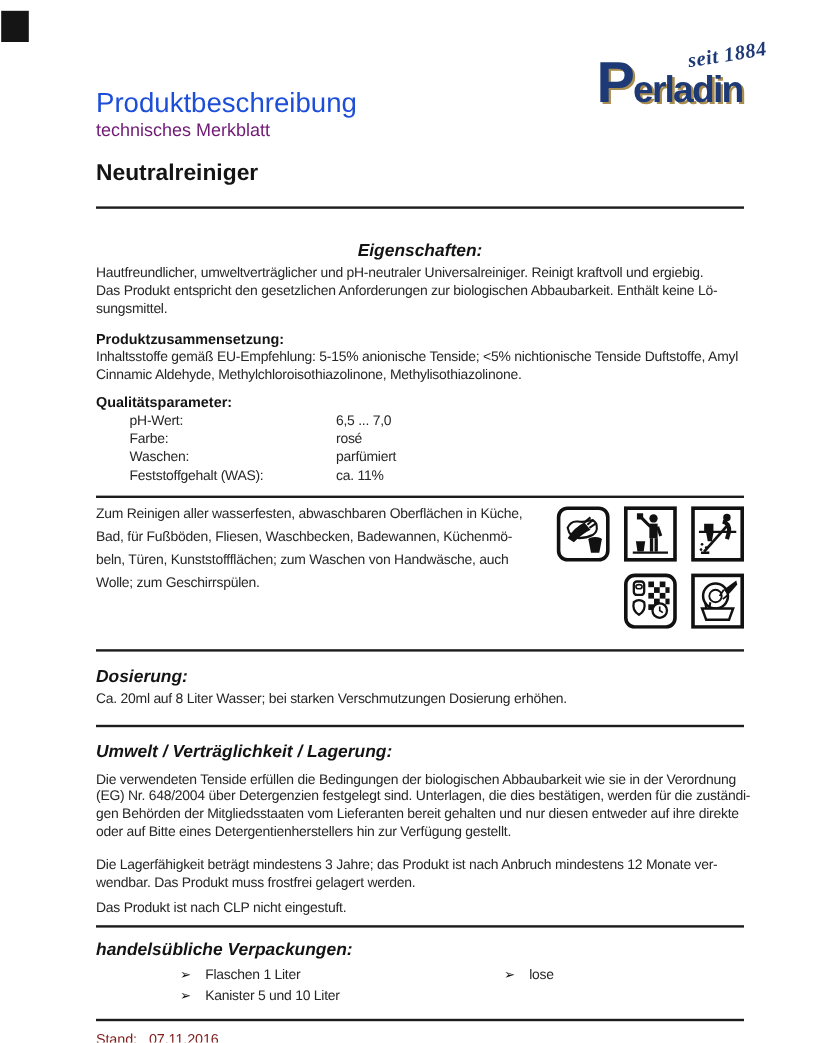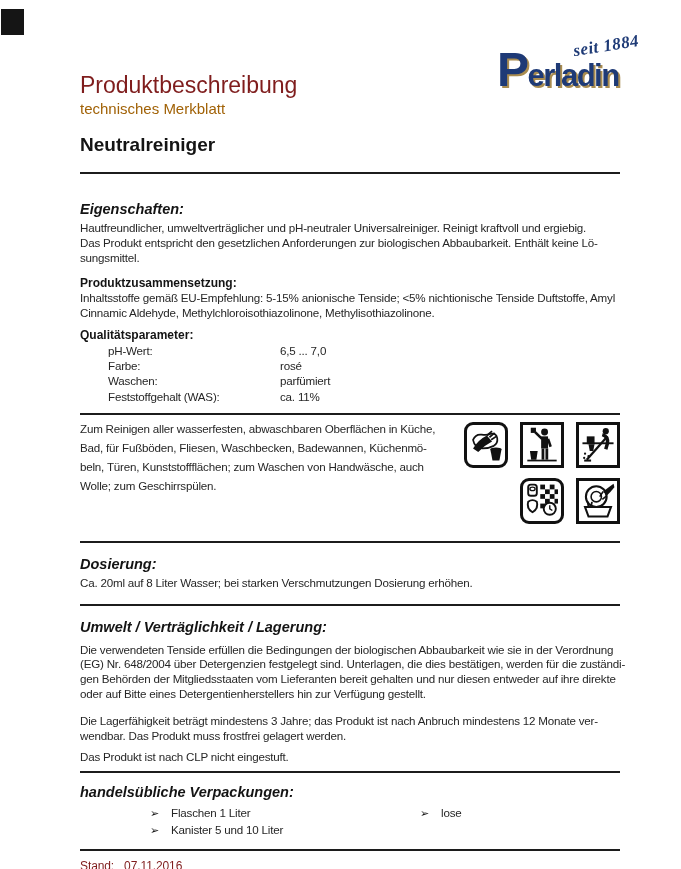--- a/index.html
+++ b/index.html
@@ -23,34 +23,34 @@
   }
   .logo .brand{
     position:absolute;left:16px;bottom:0;white-space:nowrap;
     font-weight:bold;color:#1e3a76;letter-spacing:-1.5px;line-height:1;
     text-shadow:2px 2px 0 #a98c50;
   }
   .logo .brand .cap{font-size:48px;}
   .logo .brand .rest{font-size:31px;}
   
   .content{position:absolute;left:80px;top:0;width:540px;}
-  .h1{font-size:23px;font-weight:400;color:#7f1d1d;margin-top:72px;line-height:26px;letter-spacing:0;}
-  .subtitle{font-size:15px;color:#a16207;margin-top:2px;line-height:18px;}
+  .h1{font-size:23px;font-weight:400;color:#1d4ed8;margin-top:72px;line-height:26px;letter-spacing:0;}
+  .subtitle{font-size:15px;color:#701a75;margin-top:2px;line-height:18px;}
   .product{
     font-size:19px;font-weight:bold;color:#141414;margin-top:16px;line-height:22px;
     padding-bottom:16px;border-bottom:2px solid #1c1c1c;
   }
   .rule{border:0;border-top:2px solid #1c1c1c;height:0;margin:0;}
   .sec-head{font-size:14.5px;font-weight:bold;font-style:italic;color:#141414;line-height:17px;}
   .sub-head{font-size:12px;font-weight:bold;color:#141414;line-height:15px;}
   .body-txt{
     font-size:11.6px;color:#262626;line-height:14.8px;
     letter-spacing:-0.2px;white-space:pre;
   }
-  .mt-eig{margin-top:27px;}
+  .mt-eig{margin-top:27px;text-align:center;}
   .mt3{margin-top:3px;}
   .mt-pz{margin-top:11px;}
   .mt-qp{margin-top:7px;}
   .qp-row{display:flex;font-size:11.6px;line-height:15.2px;letter-spacing:-0.2px;}
   .qp-label{width:172px;padding-left:28px;}
   .qp-value{flex:1;}
   .rule-anw{margin-top:9px;}
   
   .anw{overflow:hidden;}
   .icon-block{

